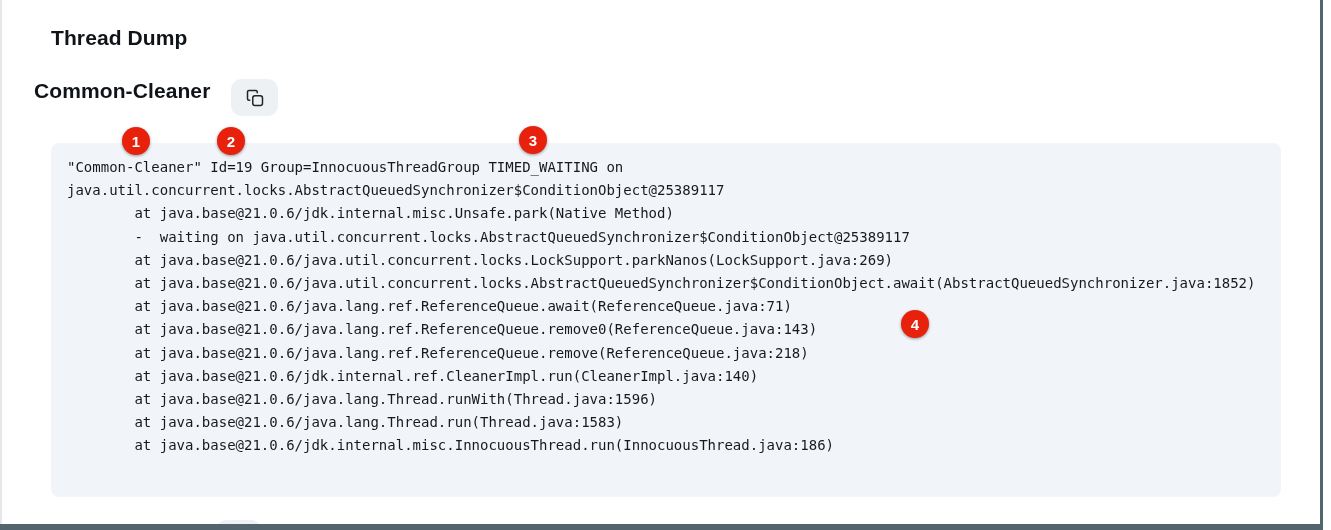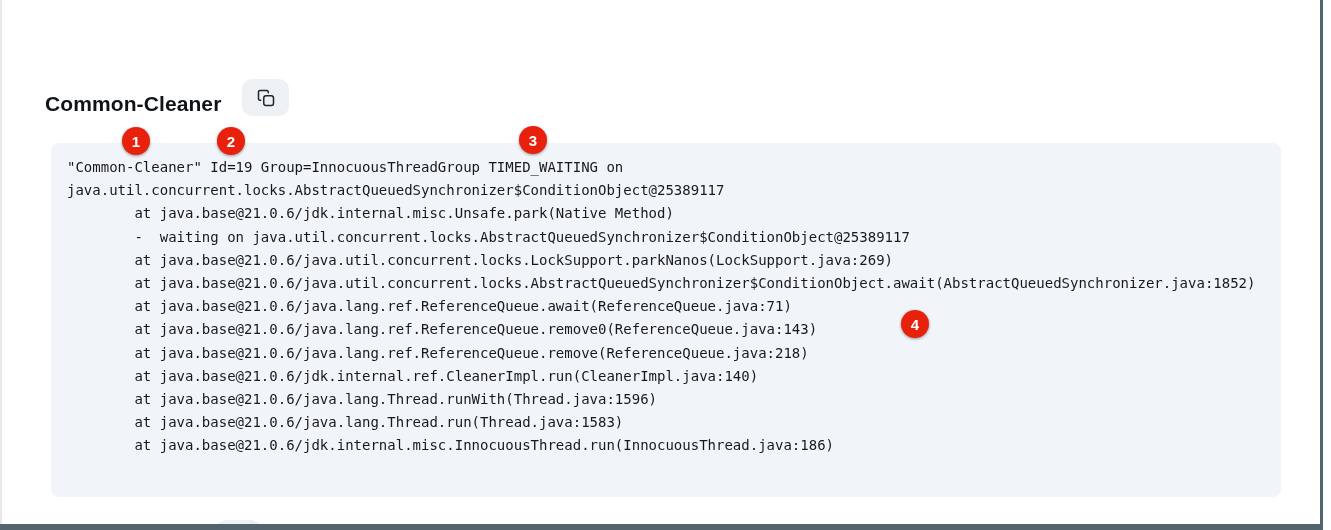--- a/index.html
+++ b/index.html
@@ -24,22 +24,22 @@
   .frame-bottom {
     position: absolute; left: 0; top: 524px; width: 1323px; height: 6px;
     background: #52646e; z-index: 5;
   }
   .page-title {
     position: absolute; left: 51px; top: 26px;
     font-size: 21px; font-weight: 700; color: #101418;
     letter-spacing: 0.1px;
   }
   .section-header {
-    position: absolute; left: 45px; top: 79px; height: 37px;
-    display: flex; align-items: flex-end; gap: 21px;
+    position: absolute; left: 34px; top: 79px; height: 37px;
+    display: flex; align-items: flex-start; gap: 21px;
   }
   .section-heading {
     font-size: 21px; font-weight: 700; color: #101418;
     letter-spacing: 0.1px;
   }
   .copy-btn {
     width: 47px; height: 37px;
     background: #eef1f4;
     border: none; border-radius: 10px;
     display: flex; align-items: center; justify-content: center;
@@ -86,20 +86,21 @@
     z-index: 2;
   }
 </style>
 </head>
 <body>
 
 <div class="stage">
 
   <div class="frame-left"></div>
 
+  <h1 class="page-title">Thread Dump</h1>
 
   <div class="section-header">
     <h2 class="section-heading">Common-Cleaner</h2>
     <button class="copy-btn">
       <span>
         <svg width="18" height="18" viewBox="0 0 24 24" fill="none" stroke="#212529" stroke-width="2" stroke-linecap="round" stroke-linejoin="round">
           <rect x="9" y="9" width="13" height="13" rx="3"></rect>
           <path d="M5 15H4a2 2 0 0 1-2-2V4a2 2 0 0 1 2-2h9a2 2 0 0 1 2 2v1"></path>
         </svg>
       </span>

